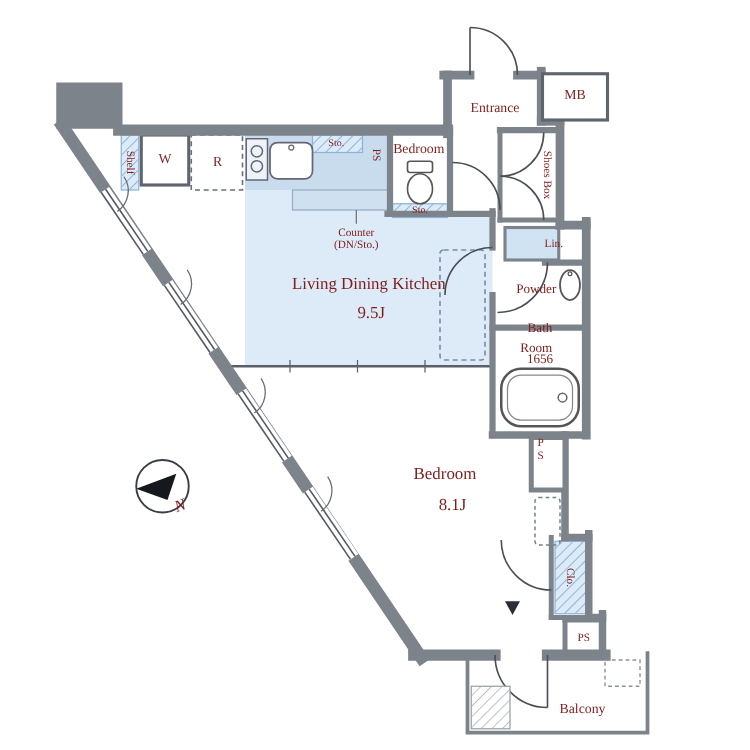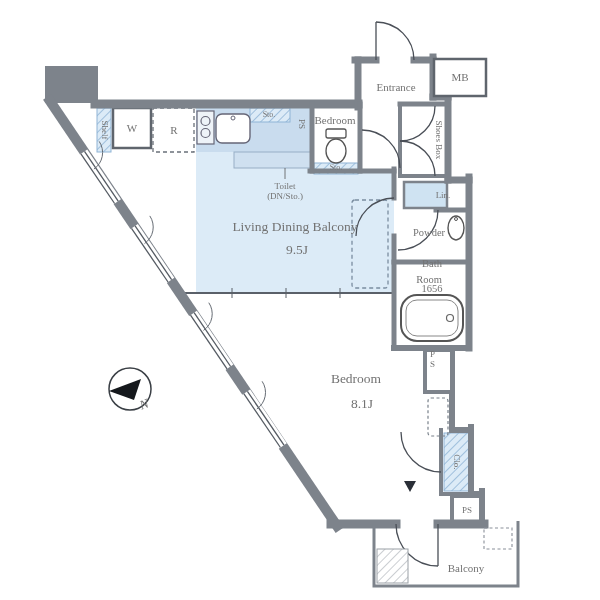--- a/index.html
+++ b/index.html
@@ -1,18 +1,18 @@
 <!DOCTYPE html>
 <html><head>
 <meta charset="utf-8">
 <style>
   html,body{margin:0;padding:0;background:#ffffff;}
   .plan{
     position:relative;width:600px;height:600px;background:#ffffff;
-    font-family:"Liberation Serif", serif;color:#737373;overflow:hidden;
+    font-family:"Liberation Serif", serif;color:#7f1d1d;overflow:hidden;
   }
   .plan svg{position:absolute;left:0;top:0;}
   .lbl{
     position:absolute;transform:translate(-50%,-50%);
     white-space:nowrap;line-height:1;text-align:center;
   }
   .v{transform:translate(-50%,-50%) rotate(90deg);}
   .up{writing-mode:vertical-rl;text-orientation:upright;}
   .f13{font-size:13.5px;} .f11{font-size:11px;}
   .f10{font-size:10.5px;} .f9{font-size:9px;} .f8{font-size:8px;}
@@ -175,23 +175,23 @@
   <div class="lbl f11" style="left:460px;top:77px;">MB</div>
   <div class="lbl f11" style="left:396px;top:87px;">Entrance</div>
   <div class="lbl v f9" style="left:438px;top:140px;">Shoes Box</div>
   <div class="lbl f11" style="left:335px;top:120px;">Bedroom</div>
   <div class="lbl f8" style="left:269px;top:115px;">Sto.</div>
   <div class="lbl f8" style="left:336px;top:168px;">Sto.</div>
   <div class="lbl v f9" style="left:301px;top:124px;">PS</div>
   <div class="lbl v f9" style="left:104px;top:130px;">Shelf</div>
   <div class="lbl f11" style="left:132px;top:128px;">W</div>
   <div class="lbl f11" style="left:174px;top:130px;">R</div>
-  <div class="lbl f9" style="left:285px;top:186px;">Toilet</div>
+  <div class="lbl f9" style="left:285px;top:186px;">Counter</div>
   <div class="lbl f9" style="left:285px;top:196px;">(DN/Sto.)</div>
-  <div class="lbl f13" style="left:295px;top:227px;">Living Dining Balcony</div>
+  <div class="lbl f13" style="left:295px;top:227px;">Living Dining Kitchen</div>
   <div class="lbl f13" style="left:297px;top:250px;">9.5J</div>
   <div class="lbl f9" style="left:425px;top:195px;padding-left:36px;">Lin.</div>
   <div class="lbl f10" style="left:429px;top:233px;">Powder</div>
   <div class="lbl f10" style="left:429px;top:246px;margin-top:34px;">Room</div>
   <div class="lbl f10" style="left:432px;top:264px;">Bath</div>
   <div class="lbl f10" style="left:432px;top:289px;">1656</div>
   <div class="lbl up f9" style="left:432px;top:359px;">PS</div>
   <div class="lbl f13" style="left:356px;top:379px;">Bedroom</div>
   <div class="lbl f13" style="left:362px;top:404px;">8.1J</div>
   <div class="lbl v f9" style="left:456px;top:462px;">Clo.</div>

